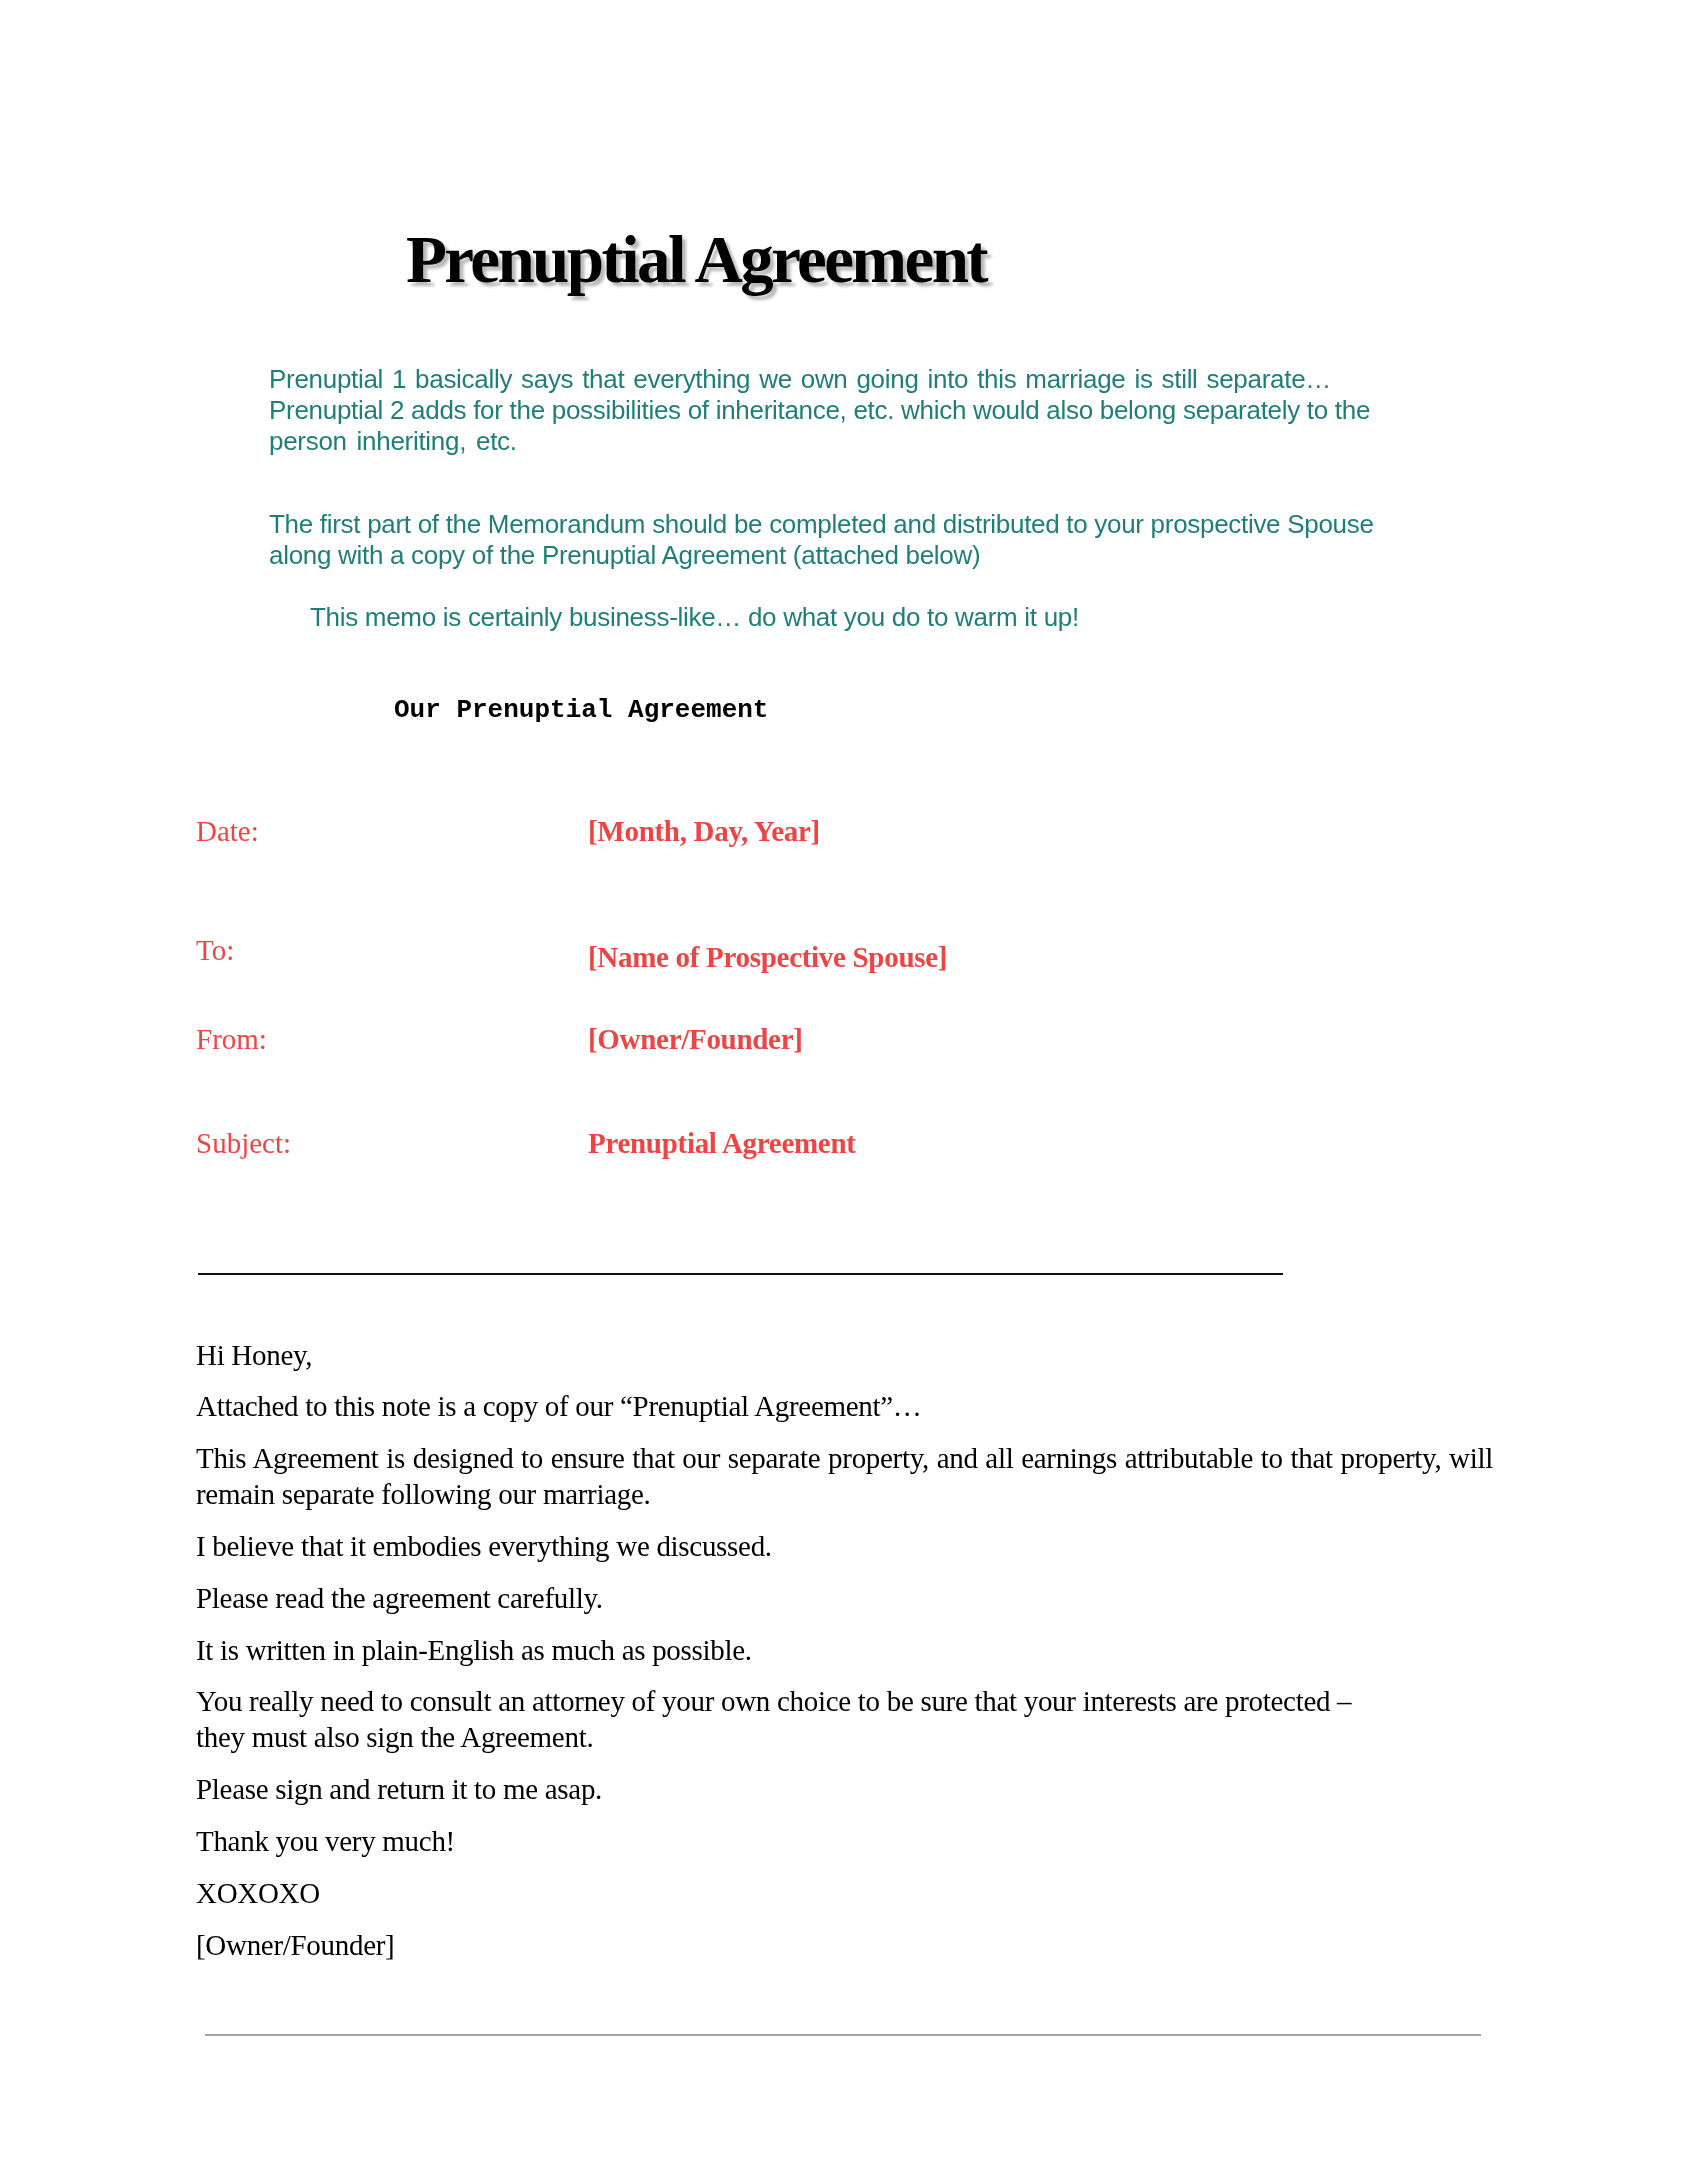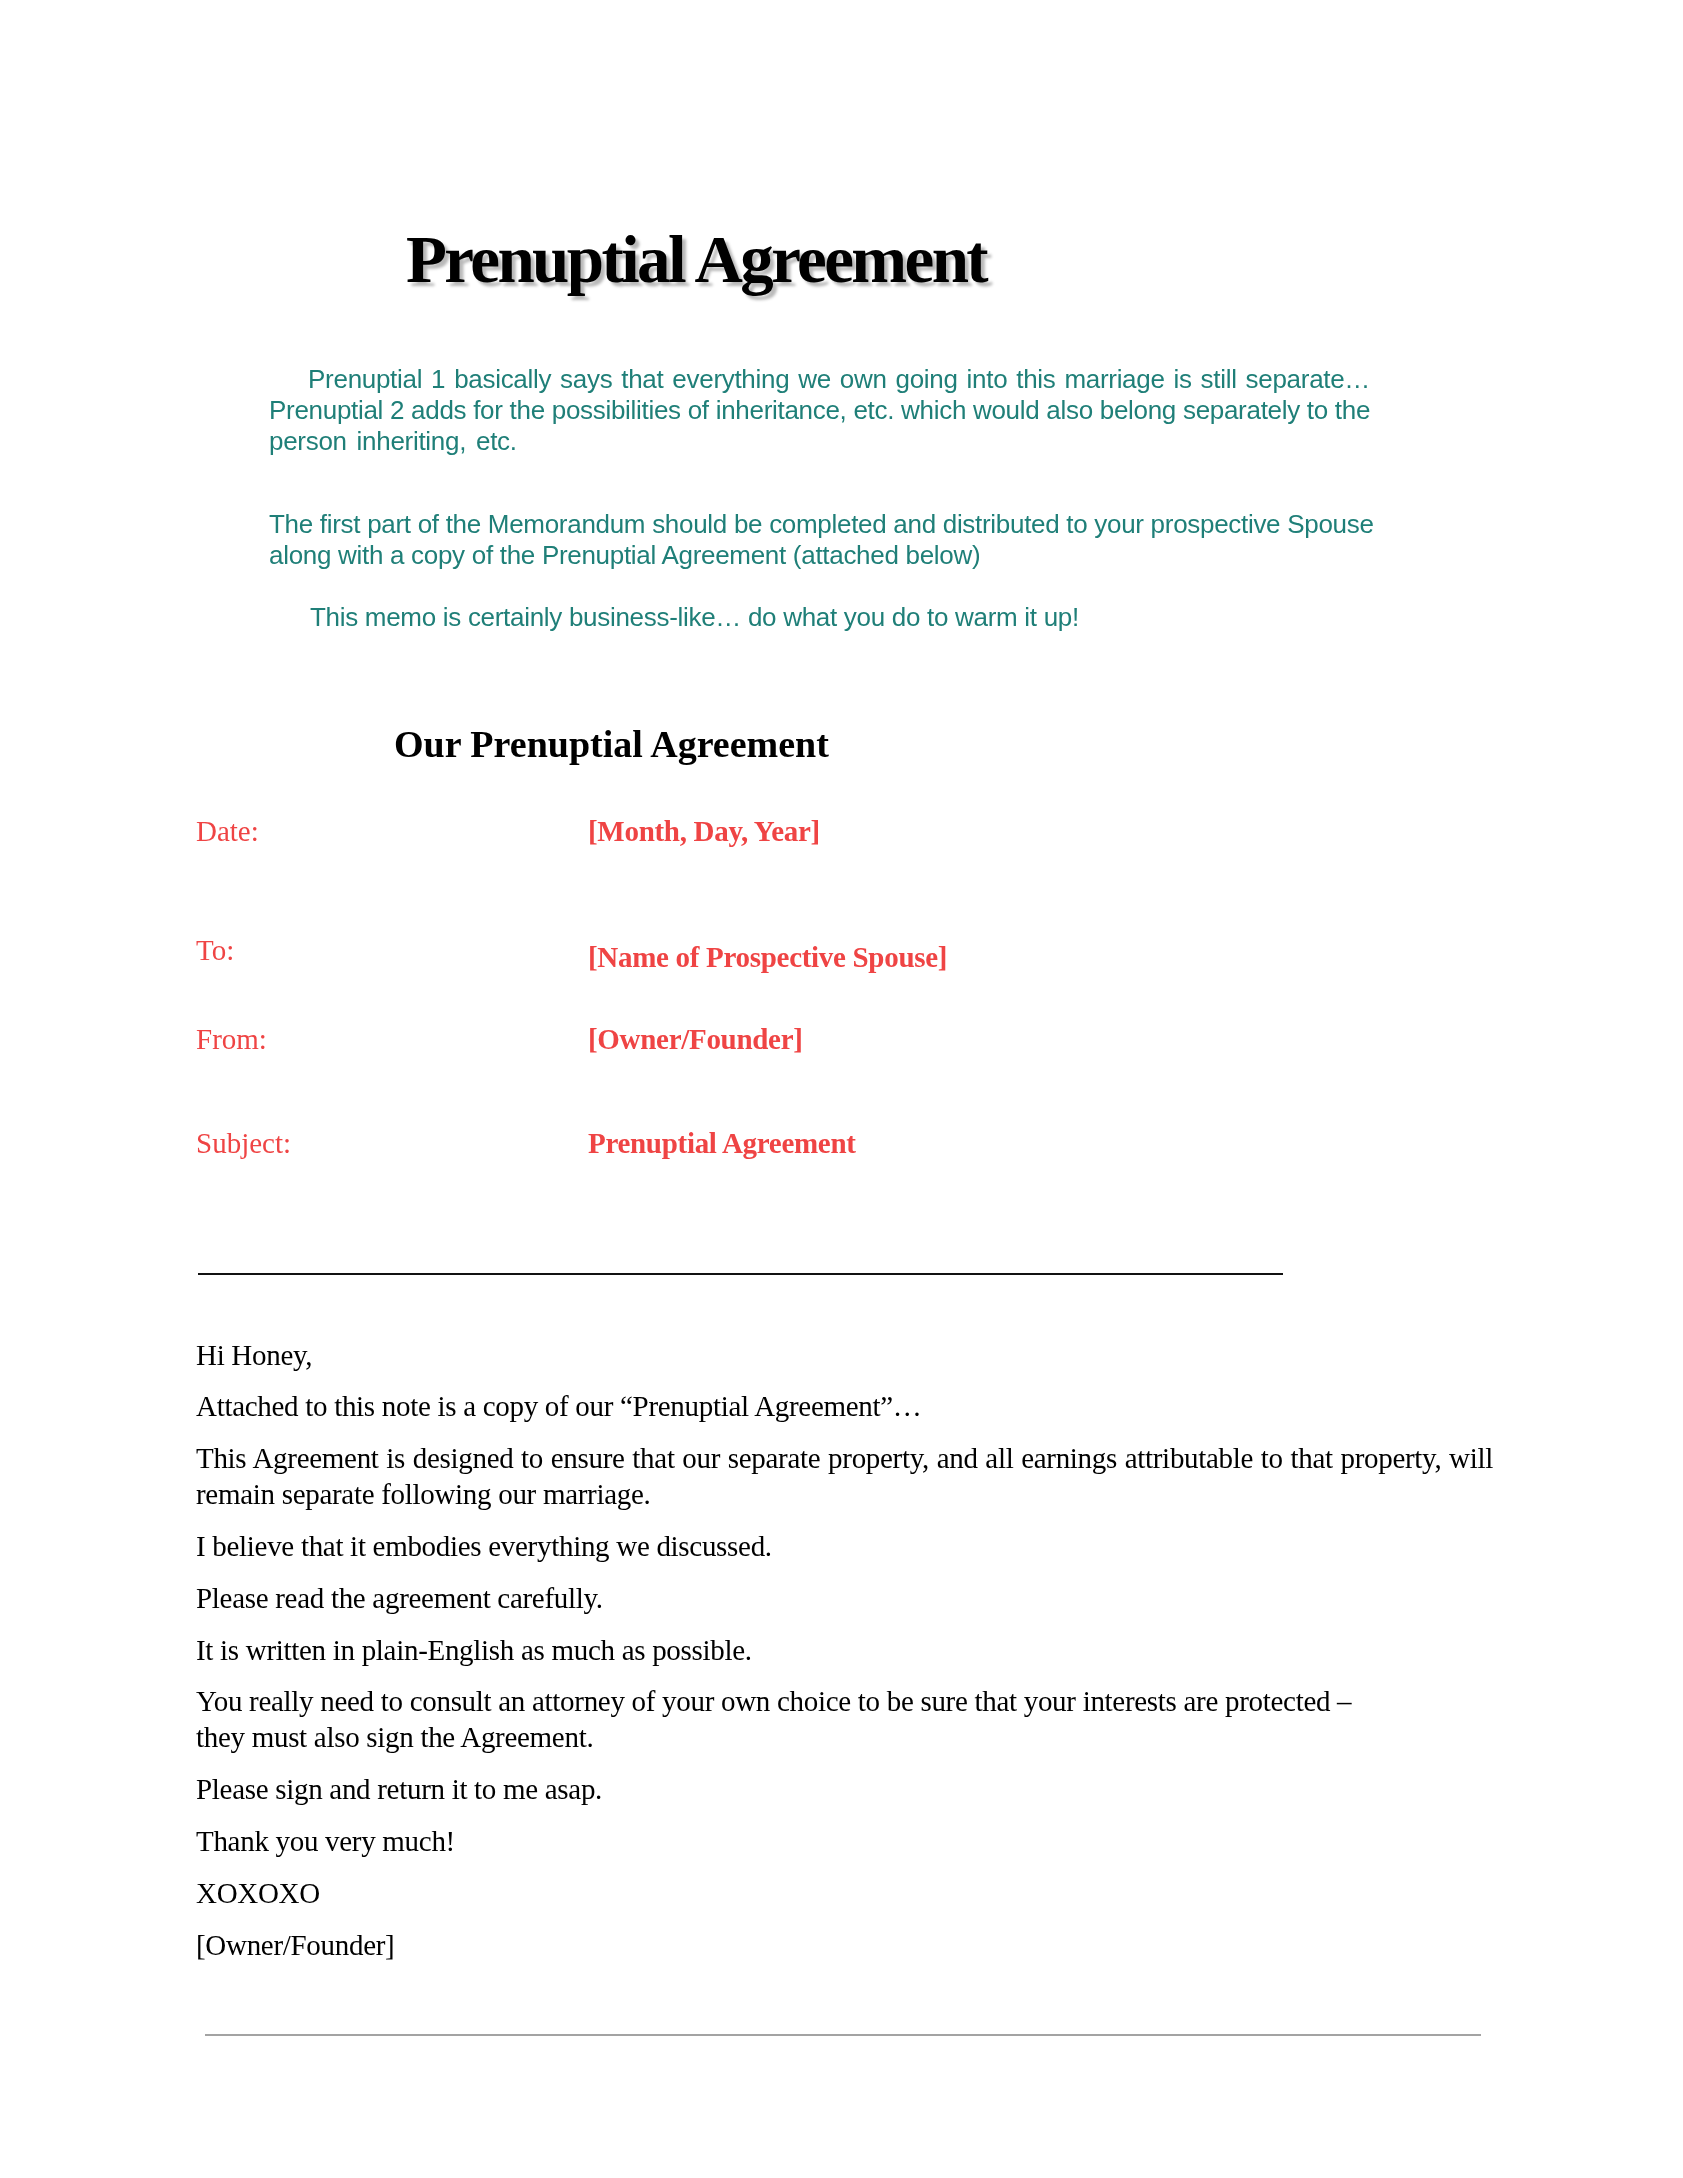--- a/index.html
+++ b/index.html
@@ -11,23 +11,23 @@
     font-weight: bold; font-size: 67px; letter-spacing: -2.6px;
     color: #000; text-shadow: 4px 4px 3px rgba(0,0,0,0.28);
     line-height: 1;
   }
   .teal {
     font-family: "Liberation Sans", "DejaVu Sans", sans-serif;
     font-size: 26px; color: #1f7f78; line-height: 31px; left: 269px;
     letter-spacing: -0.3px;
   }
   .subtitle {
-    left: 394px; top: 725px;
-    font-family: Liberation Serif, serif;
-    font-weight: bold; font-size: 38px; color: #000; line-height: 1;
+    left: 394px; top: 697px;
+    font-family: Liberation Mono, monospace;
+    font-weight: bold; font-size: 26px; color: #000; line-height: 1;
   }
   .memo-label, .memo-value {
     font-family: "Liberation Serif", "DejaVu Serif", serif;
     font-size: 29px; color: #ef4444; line-height: 1;
   }
   .memo-label { left: 196px; }
   .memo-value { left: 588px; font-weight: bold; letter-spacing: -0.3px; }
   .sep { left: 198px; top: 1273px; width: 1085px; height: 2px; background: #111; }
   .body-text {
     font-family: "Liberation Serif", "DejaVu Serif", serif;
@@ -38,21 +38,21 @@
   .footer-line { left: 205px; top: 2034px; width: 1276px; height: 2px; background: #a3a3a3; }
 </style>
 </head>
 <body>
 
 <div>
 
   <div class="abs title">Prenuptial Agreement</div>
 
   <div class="abs teal" style="top:364px;">
-    <div style="word-spacing:2px;text-align:right;">Prenuptial 1 basically says that everything we own going into this marriage is still separate…</div>
+    <div style="word-spacing:2px;">Prenuptial 1 basically says that everything we own going into this marriage is still separate…</div>
     <div>Prenuptial 2 adds for the possibilities of inheritance, etc. which would also belong separately to the</div>
     <div style="word-spacing:3px;">person inheriting, etc.</div>
   </div>
 
   <div class="abs teal" style="top:509px;">
     <div>The first part of the Memorandum should be completed and distributed to your prospective Spouse</div>
     <div>along with a copy of the Prenuptial Agreement (attached below)</div>
   </div>
 
   <div class="abs teal" style="top:602px;margin-left:41px;">This memo is certainly business-like… do what you do to warm it up!</div>

